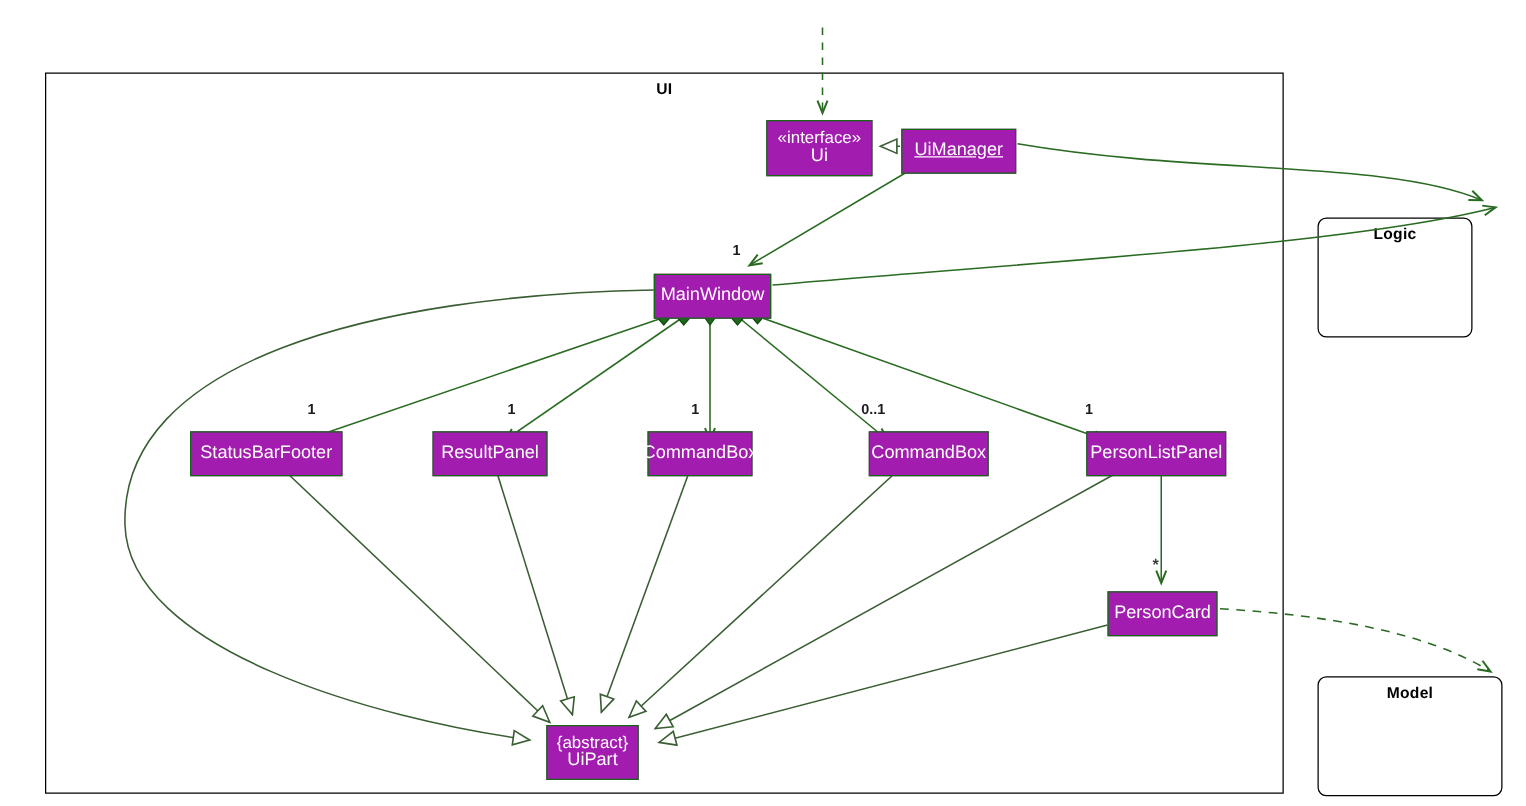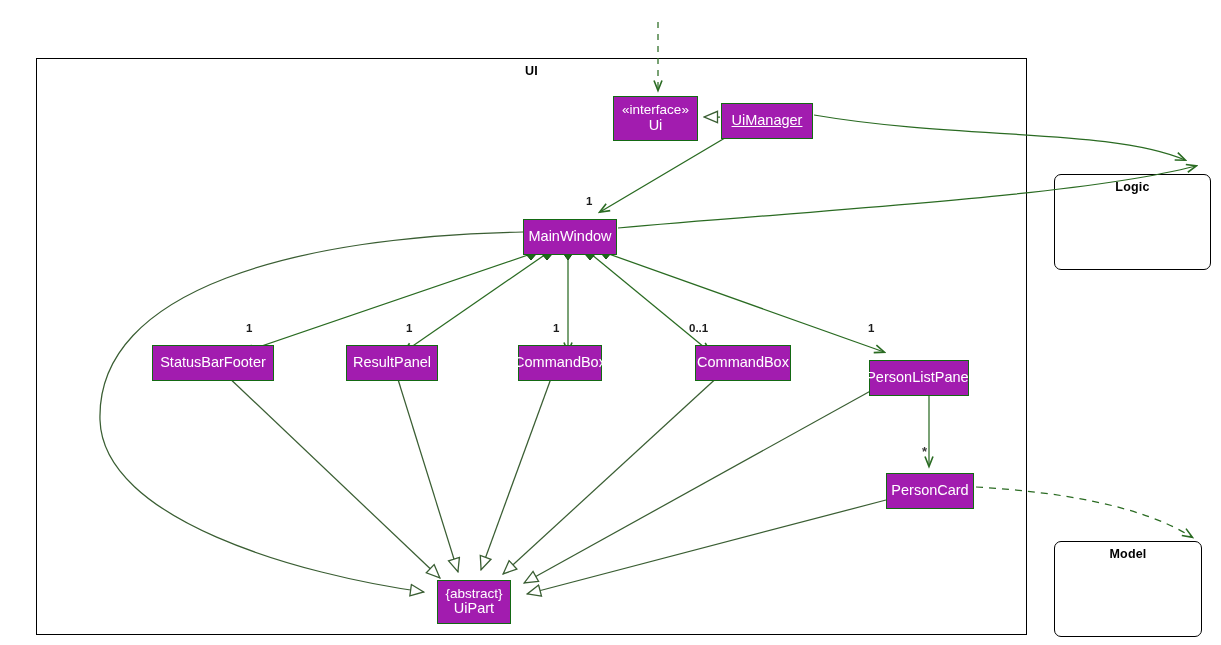--- a/index.html
+++ b/index.html
@@ -83,21 +83,21 @@
 </style>
 </head>
 <body>
 
 <div id="canvas">
 
   <div id="packages">
       <div class="pkg pkg-ui" style="left: 36px; top: 58px; width: 991px; height: 577px;">
         <div class="pkg-title" style="top: 5px;">UI</div>
       </div>
-      <div class="pkg pkg-ext" style="left: 1054px; top: 174px; width: 157px; height: 96px;">
+      <div class="pkg pkg-ext" style="left: 1054px; top: 174px; width: 124px; height: 96px;">
         <div class="pkg-title" style="top: 5px;">Logic</div>
       </div>
       <div class="pkg pkg-ext" style="left: 1054px; top: 541px; width: 148px; height: 96px;">
         <div class="pkg-title" style="top: 5px;">Model</div>
       </div>
     </div>
 
   <svg class="layer" viewBox="0 0 1221 645" xmlns="http://www.w3.org/2000/svg">
     <defs>
       <marker id="openArrow" markerWidth="13" markerHeight="13" refX="10.5" refY="5" orient="auto" markerUnits="userSpaceOnUse">
@@ -175,21 +175,21 @@
       </div>
       <div class="cls" style="left: 346px; top: 345px; width: 92px; height: 27px;">
         <span class="ln">ResultPanel</span>
       </div>
       <div class="cls" style="left: 518px; top: 345px; width: 84px; height: 27px;">
         <span class="ln">CommandBox</span>
       </div>
       <div class="cls" style="left: 695px; top: 345px; width: 96px; height: 27px;">
         <span class="ln">CommandBox</span>
       </div>
-      <div class="cls" style="left: 869px; top: 345px; width: 100px; height: 27px; margin-top: 15px;">
+      <div class="cls" style="left: 869px; top: 345px; width: 112px; height: 27px;">
         <span class="ln">PersonListPanel</span>
       </div>
       <div class="cls" style="left: 886px; top: 473px; width: 88px; height: 27px;">
         <span class="ln">PersonCard</span>
       </div>
       <div class="cls" style="left: 437px; top: 580px; width: 74px; height: 44px;">
         <span class="ln small">{abstract}</span>
         <span class="ln">UiPart</span>
       </div>
     </div>

